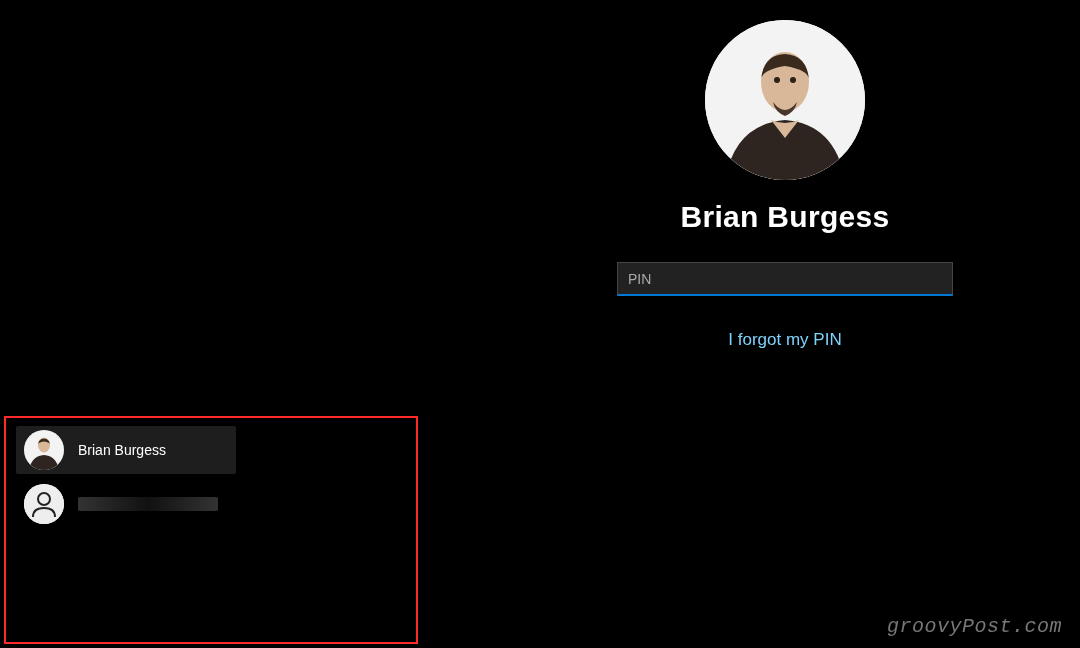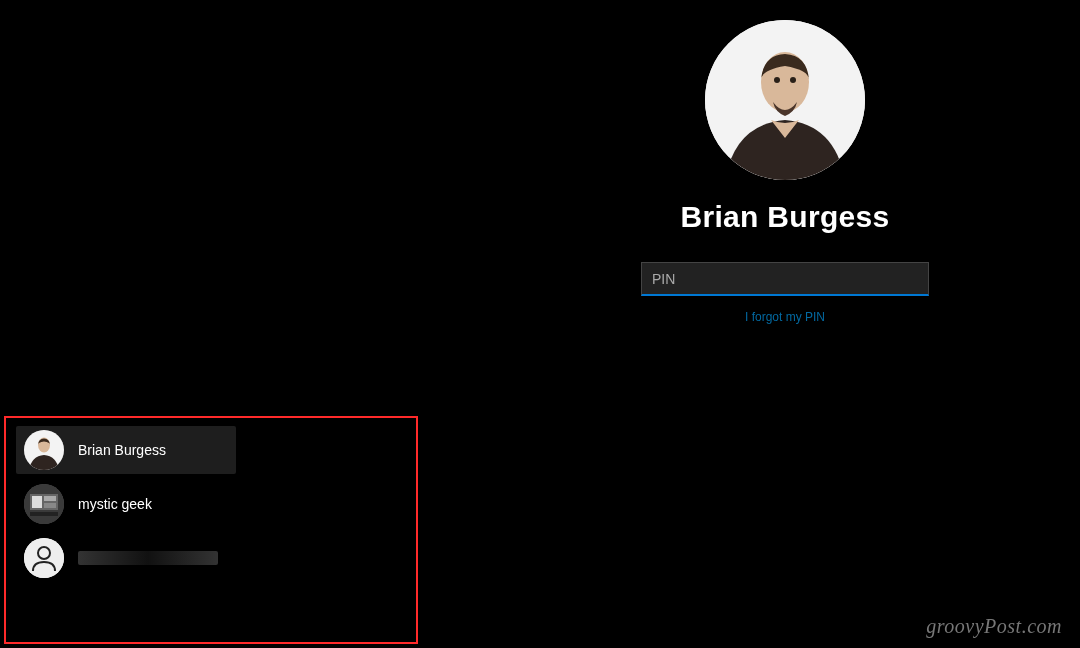--- a/index.html
+++ b/index.html
@@ -42,39 +42,39 @@
     }
     .user-name {
       margin-top: 20px;
       font-size: 30px;
       font-weight: 600;
       color: #ffffff;
       letter-spacing: 0.3px;
     }
     .pin-input {
       margin-top: 28px;
-      width: 288px;
+      width: 336px;
       height: 34px;
       background: #222222;
       border: 1px solid #444;
       border-bottom: 2px solid #0078d4;
       color: #ffffff;
       padding: 6px 10px;
       font-size: 14px;
       outline: none;
       position: relative;
     }
     .pin-input::placeholder {
       color: #aaa;
       font-size: 14px;
     }
     .forgot-link {
-      margin-top: 14px;
-      font-size: 12px;
-      color: #0369a1;
+      margin-top: 34px;
+      font-size: 17px;
+      color: #7dd3fc;
       cursor: pointer;
     }
 
     .user-list-region {
       position: absolute;
       left: 4px;
       bottom: 4px;
       width: 414px;
       height: 228px;
       border: 2px solid #ff2a2a;
@@ -125,21 +125,21 @@
       width: 140px;
       height: 14px;
       background: linear-gradient(to right, #333, #111, #333);
       border-radius: 2px;
     }
 
     .watermark {
       position: absolute;
       right: 18px;
       bottom: 10px;
-      font-family: Liberation Serif, serif;
+      font-family: Liberation Mono, monospace;
       font-size: 20px;
       color: #777;
       letter-spacing: 0.5px;
     }
     .watermark .gp {
       font-style: italic;
     }
   </style>
 </head>
 <body>
@@ -169,33 +169,20 @@
       <svg viewBox="0 0 40 40">
         <rect width="40" height="40" fill="#f3f3f3"></rect>
         <ellipse cx="20" cy="15" rx="6" ry="7.5" fill="#d9b89a"></ellipse>
         <path d="M14 15 Q14.5 8.5 20 8.5 Q25.5 8.5 26 15 Q26 12 20 11.5 Q14 12 14 15 Z" fill="#3a2a1e"></path>
         <path d="M5 40 Q7.5 26 20 25 Q32.5 26 35 40 Z" fill="#2e2420"></path>
       </svg>
     </div>
     <span class="label">Brian Burgess</span>
   </div>
 
-  <div class="user-item">
-    <div class="avatar-small">
-      <svg viewBox="0 0 40 40">
-        <rect width="40" height="40" fill="#3a3a3a"></rect>
-        <rect x="6" y="10" width="28" height="16" fill="#666"></rect>
-        <rect x="8" y="12" width="10" height="12" fill="#ddd"></rect>
-        <rect x="20" y="12" width="12" height="5" fill="#aaa"></rect>
-        <rect x="20" y="19" width="12" height="5" fill="#888"></rect>
-        <rect x="6" y="28" width="28" height="4" fill="#222"></rect>
-      </svg>
-    </div>
-    <span class="label">mystic geek</span>
-  </div>
 
   <div class="user-item">
     <div class="avatar-small generic">
       <svg viewBox="0 0 40 40">
         <rect width="40" height="40" fill="#eeeeee"></rect>
         <circle cx="20" cy="15" r="6" fill="none" stroke="#222" stroke-width="2"></circle>
         <path d="M9 33 Q9 24 20 24 Q31 24 31 33" fill="none" stroke="#222" stroke-width="2"></path>
       </svg>
     </div>
     <span class="label redacted"></span>

